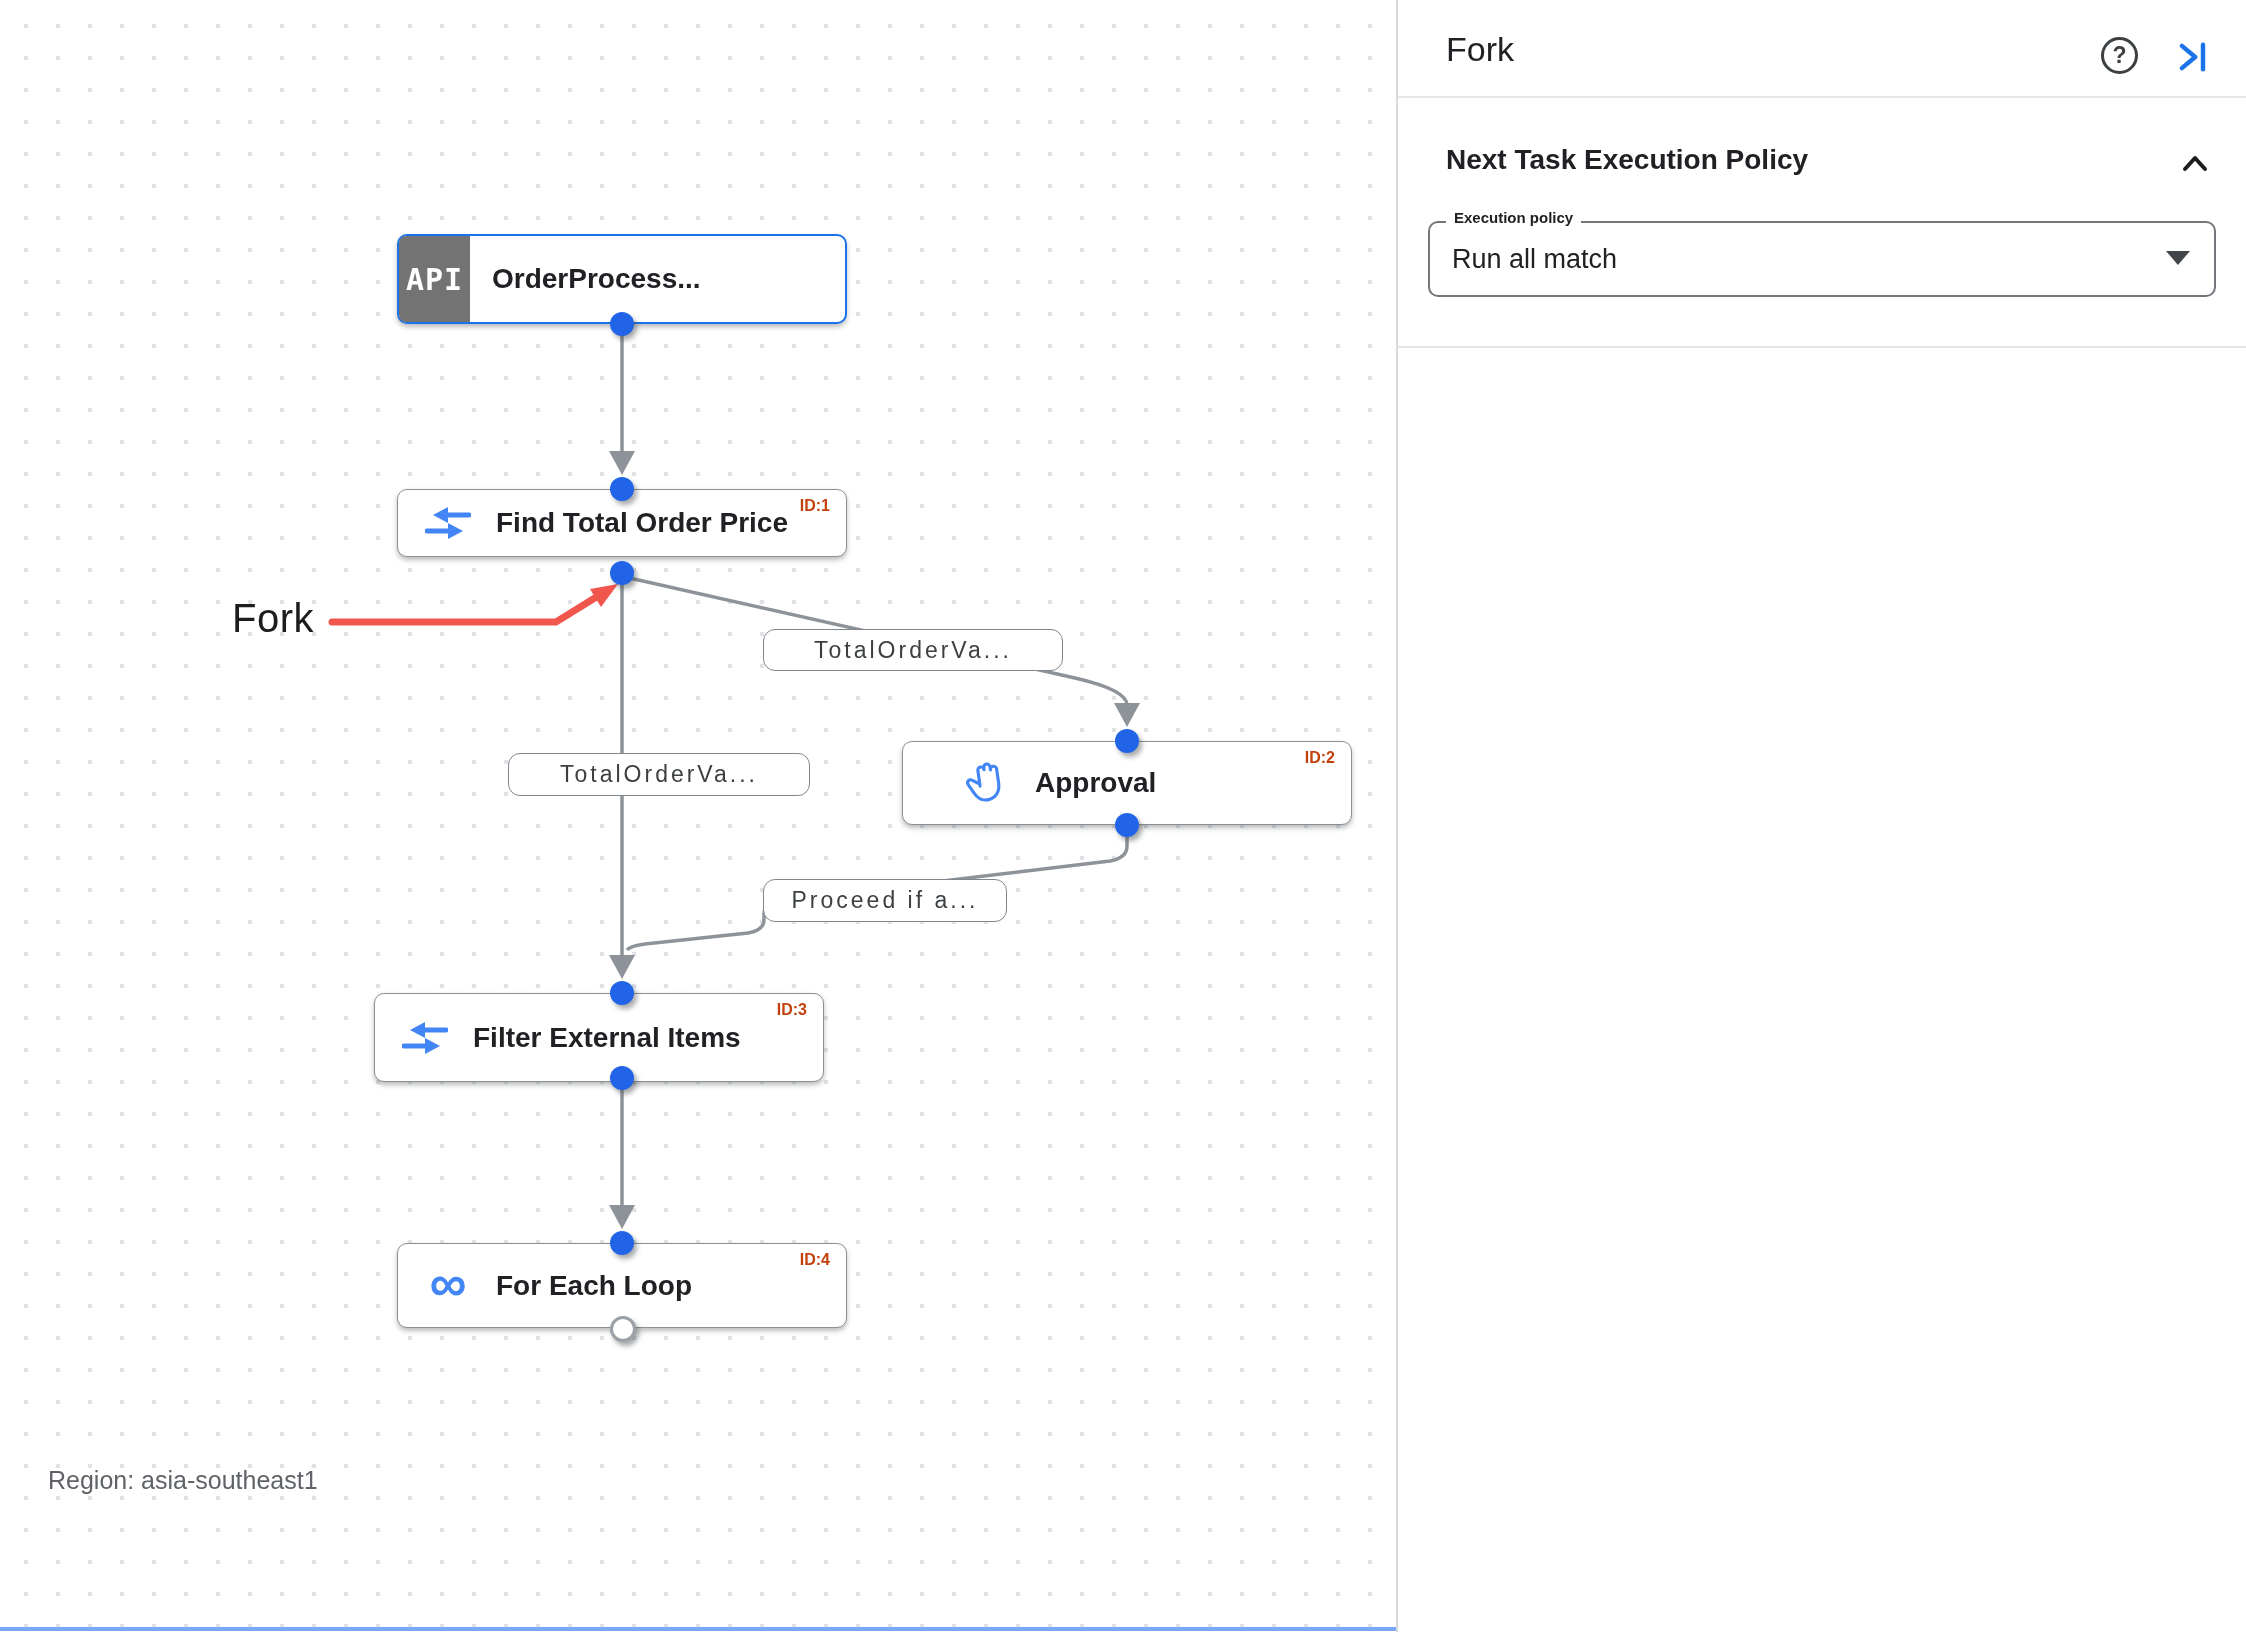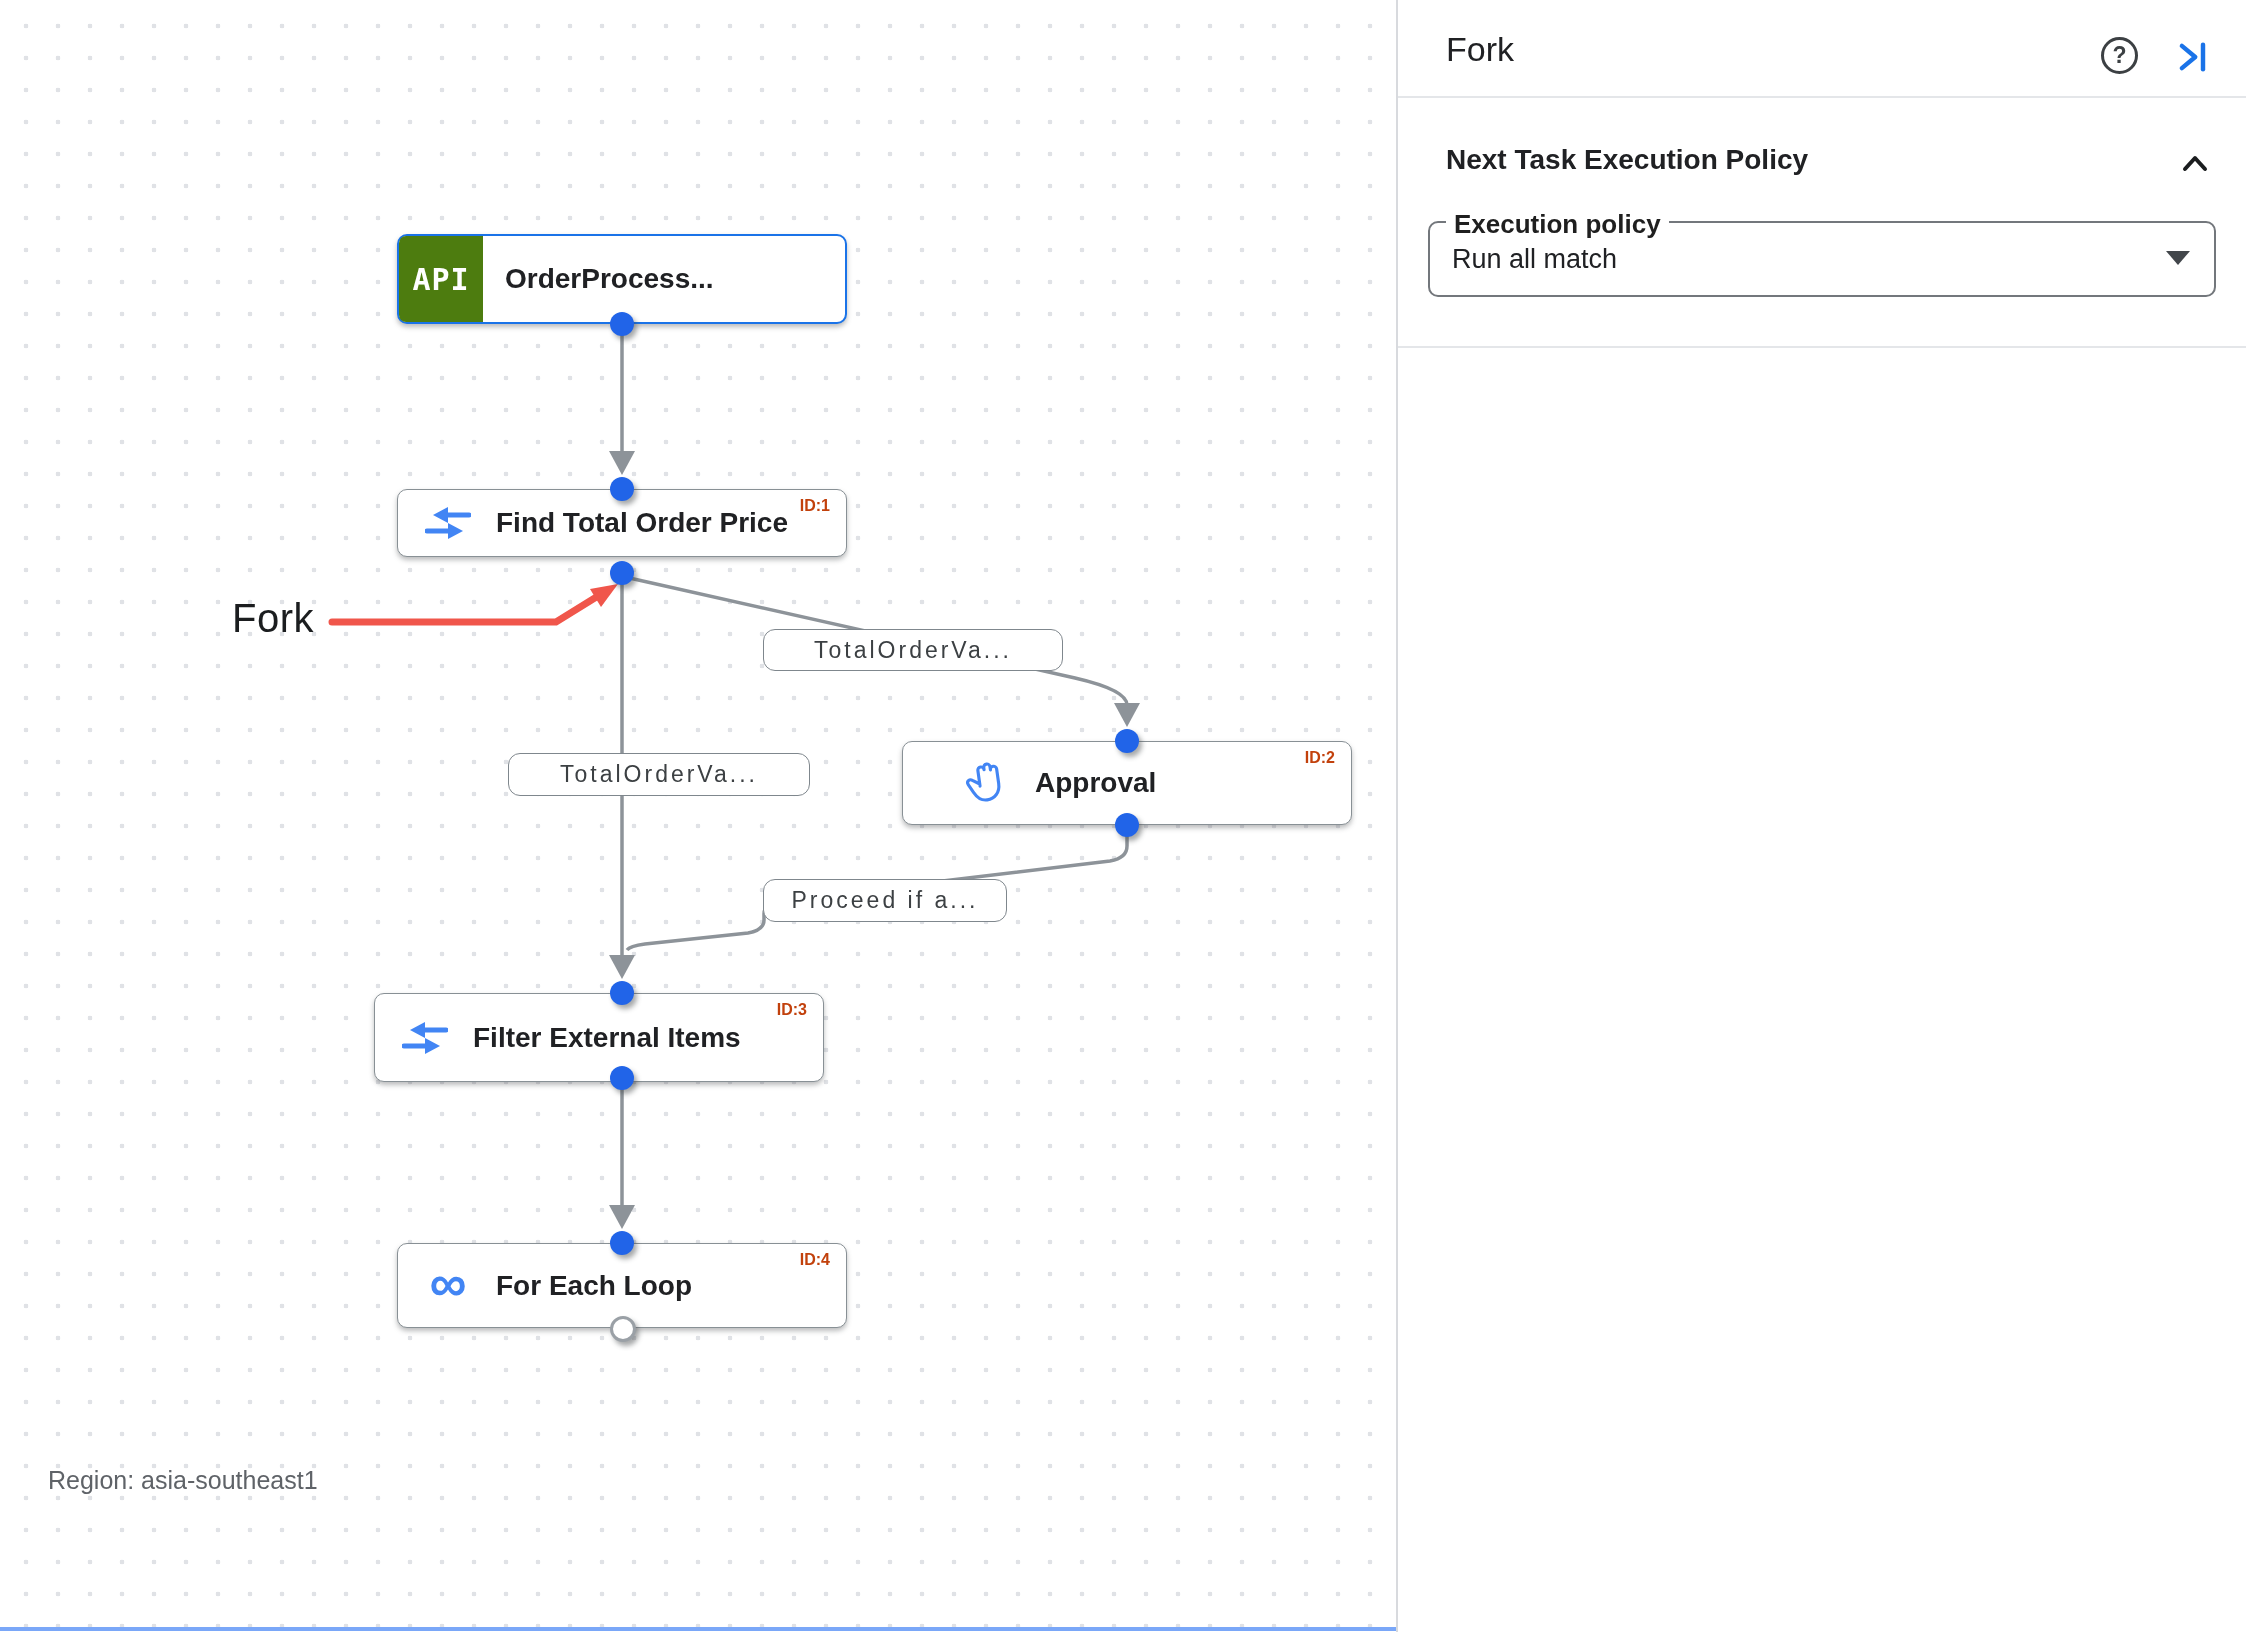--- a/index.html
+++ b/index.html
@@ -19,21 +19,21 @@
         border:1.5px solid #889095;border-radius:10px;
         box-shadow:0 3px 5px rgba(60,64,67,.35);box-sizing:border-box;}
   .node .title{font-size:28px;font-weight:bold;color:#202124;white-space:nowrap;}
   .node .idb{position:absolute;top:7px;right:16px;font-size:16px;color:#c2410c;font-weight:bold;}
   .n1{left:397px;top:234px;width:450px;height:90px;border:2px solid #1a73e8;padding-left:0;}
   .n2{left:397px;top:489px;width:450px;height:68px;}
   .n3{left:902px;top:741px;width:450px;height:84px;padding-left:34px;}
   .n4{left:374px;top:993px;width:450px;height:89px;}
   .n5{left:397px;top:1243px;width:450px;height:85px;}
 
-  .apiblock{width:84px;height:100%;background:#4d7c0f;border-radius:7px 0 0 7px;
+  .apiblock{width:71px;height:100%;background:#737373;border-radius:7px 0 0 7px;
             display:flex;align-items:center;justify-content:center;flex:none;}
   .apitxt{font-family:"DejaVu Sans Mono",monospace;font-weight:bold;font-size:30px;color:#fff;letter-spacing:1px;}
   .nicon{width:48px;height:46px;margin-left:26px;margin-right:24px;flex:none;
          display:flex;align-items:center;justify-content:center;}
   .n1 .title{margin-left:22px;}
   .inf{font-size:52px;font-weight:bold;color:#4285f4;line-height:40px;transform:translateY(-3px);}
 
   .dot{position:absolute;width:24px;height:24px;border-radius:50%;background:#2164e8;
        box-shadow:3px 4px 5px rgba(60,64,67,.45);}
   .dot.hollow{background:#fff;border:3px solid #9aa0a6;width:20px;height:20px;}
@@ -58,21 +58,21 @@
             font-size:23px;font-weight:bold;color:#3c4043;box-sizing:border-box;cursor:pointer;}
   .collapse-btn{position:absolute;left:775px;top:37px;width:40px;height:40px;cursor:pointer;}
   .pdivider{position:absolute;left:0;width:848px;height:2px;background:#e4e6e9;}
   .d1{top:96px;} .d2{top:346px;}
   .section-title{position:absolute;left:48px;top:144px;font-size:28px;font-weight:bold;color:#202124;}
   .chev-up{position:absolute;left:780px;top:150px;width:34px;height:26px;cursor:pointer;}
 
   .select{position:absolute;left:30px;top:221px;width:788px;height:76px;
           border:2px solid #73777c;border-radius:10px;box-sizing:border-box;cursor:pointer;}
   .select .flabel{position:absolute;left:16px;top:-14px;background:#fff;padding:0 8px;
-                  font-size:26px;font-weight:bold;color:#1f1f1f;white-space:nowrap;}
+                  font-size:15px;font-weight:bold;color:#1f1f1f;white-space:nowrap;}
   .select .value{position:absolute;left:22px;top:21px;font-size:27px;color:#202124;}
   .select .caret{position:absolute;right:24px;top:28px;width:0;height:0;
                  border-left:12px solid transparent;border-right:12px solid transparent;
                  border-top:14px solid #42464b;}
 </style>
 </head>
 <body>
 
 <div id="app">
   <div class="topline"></div>

